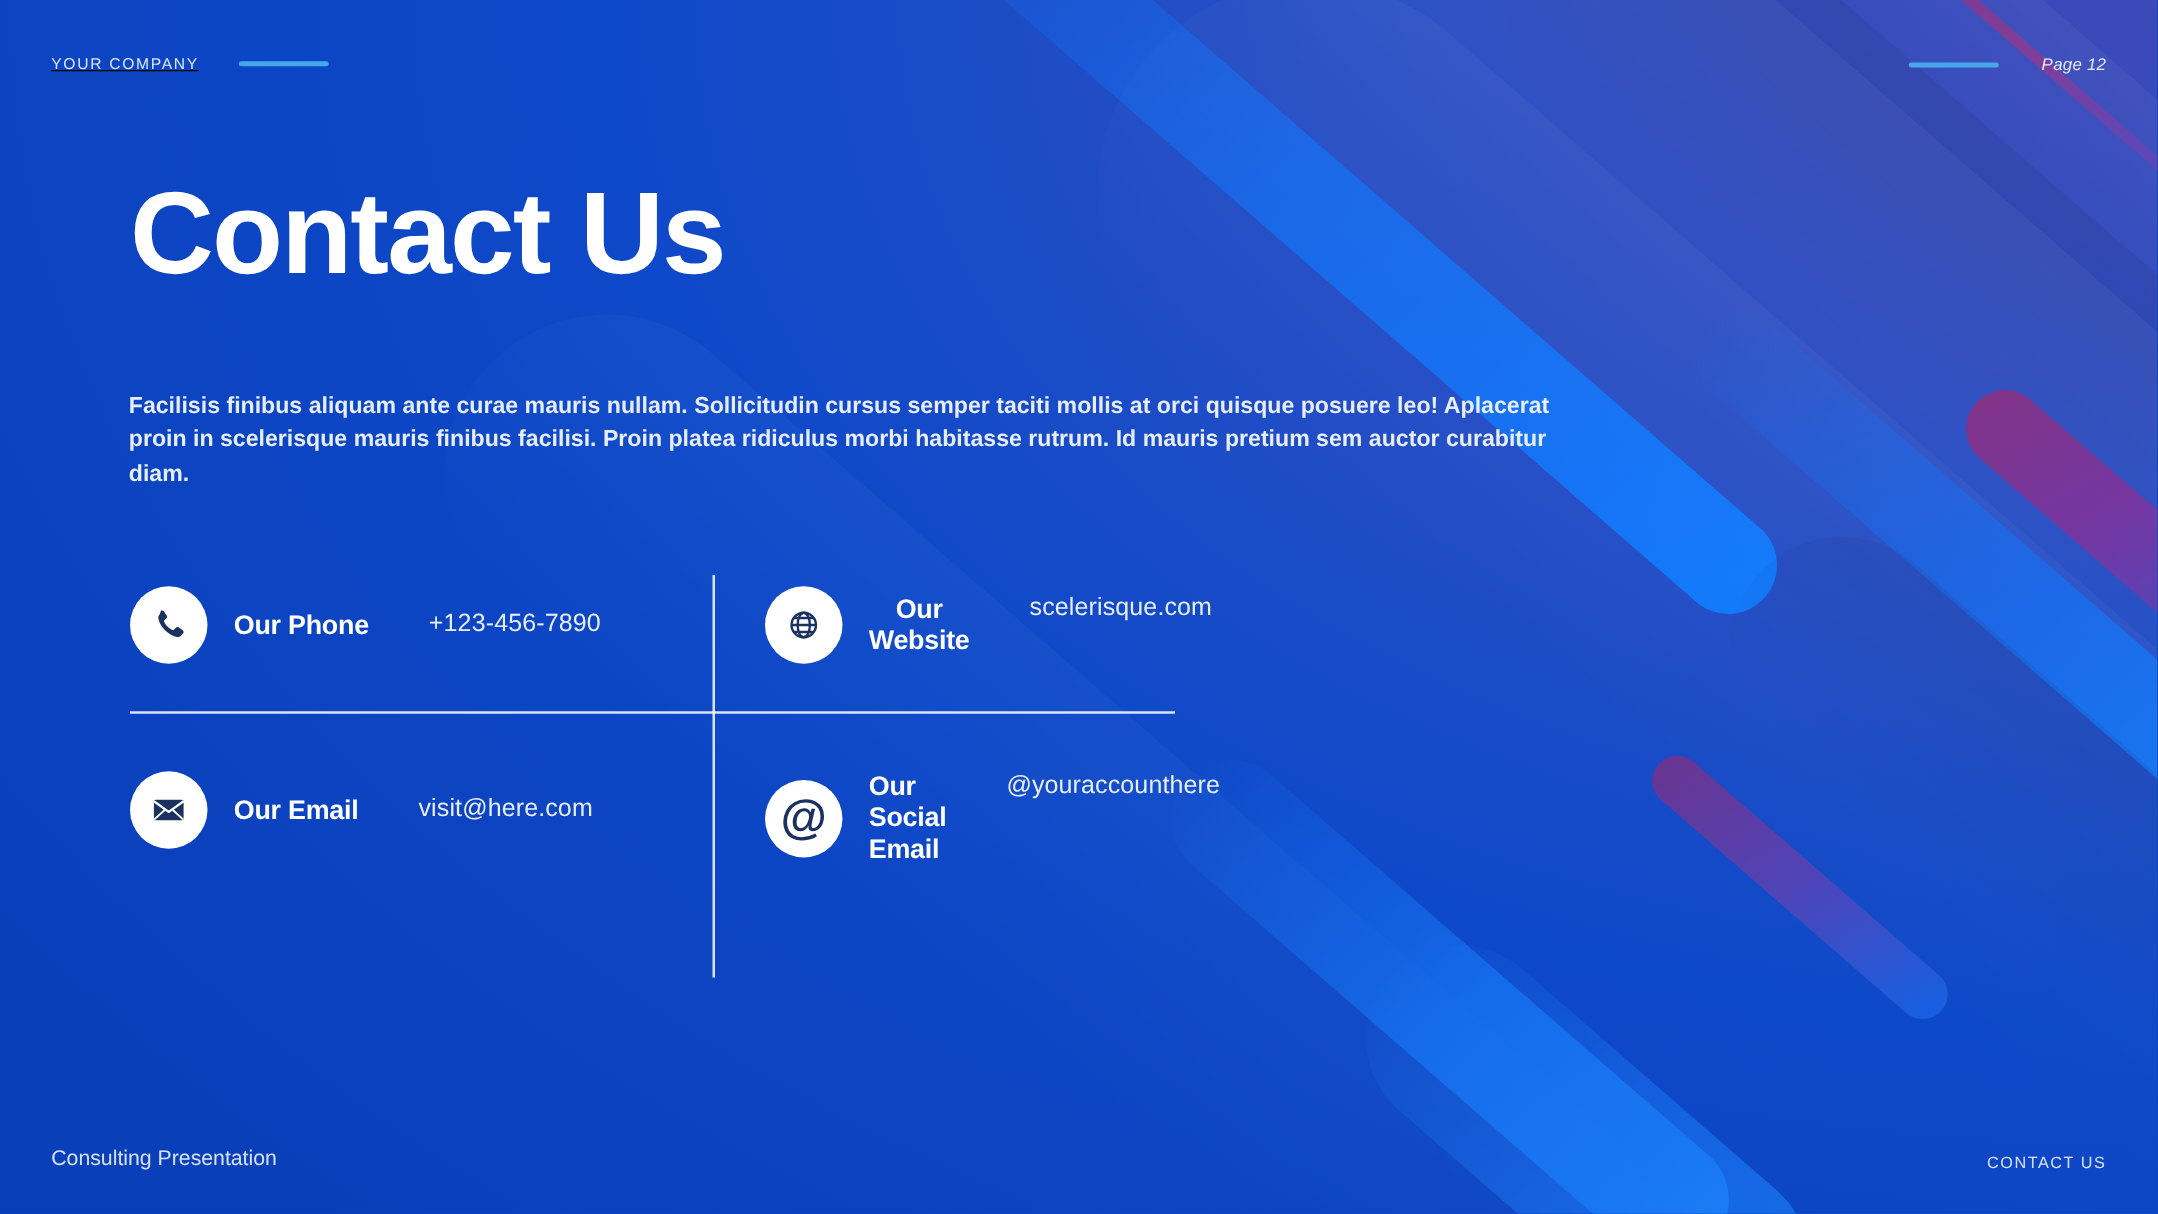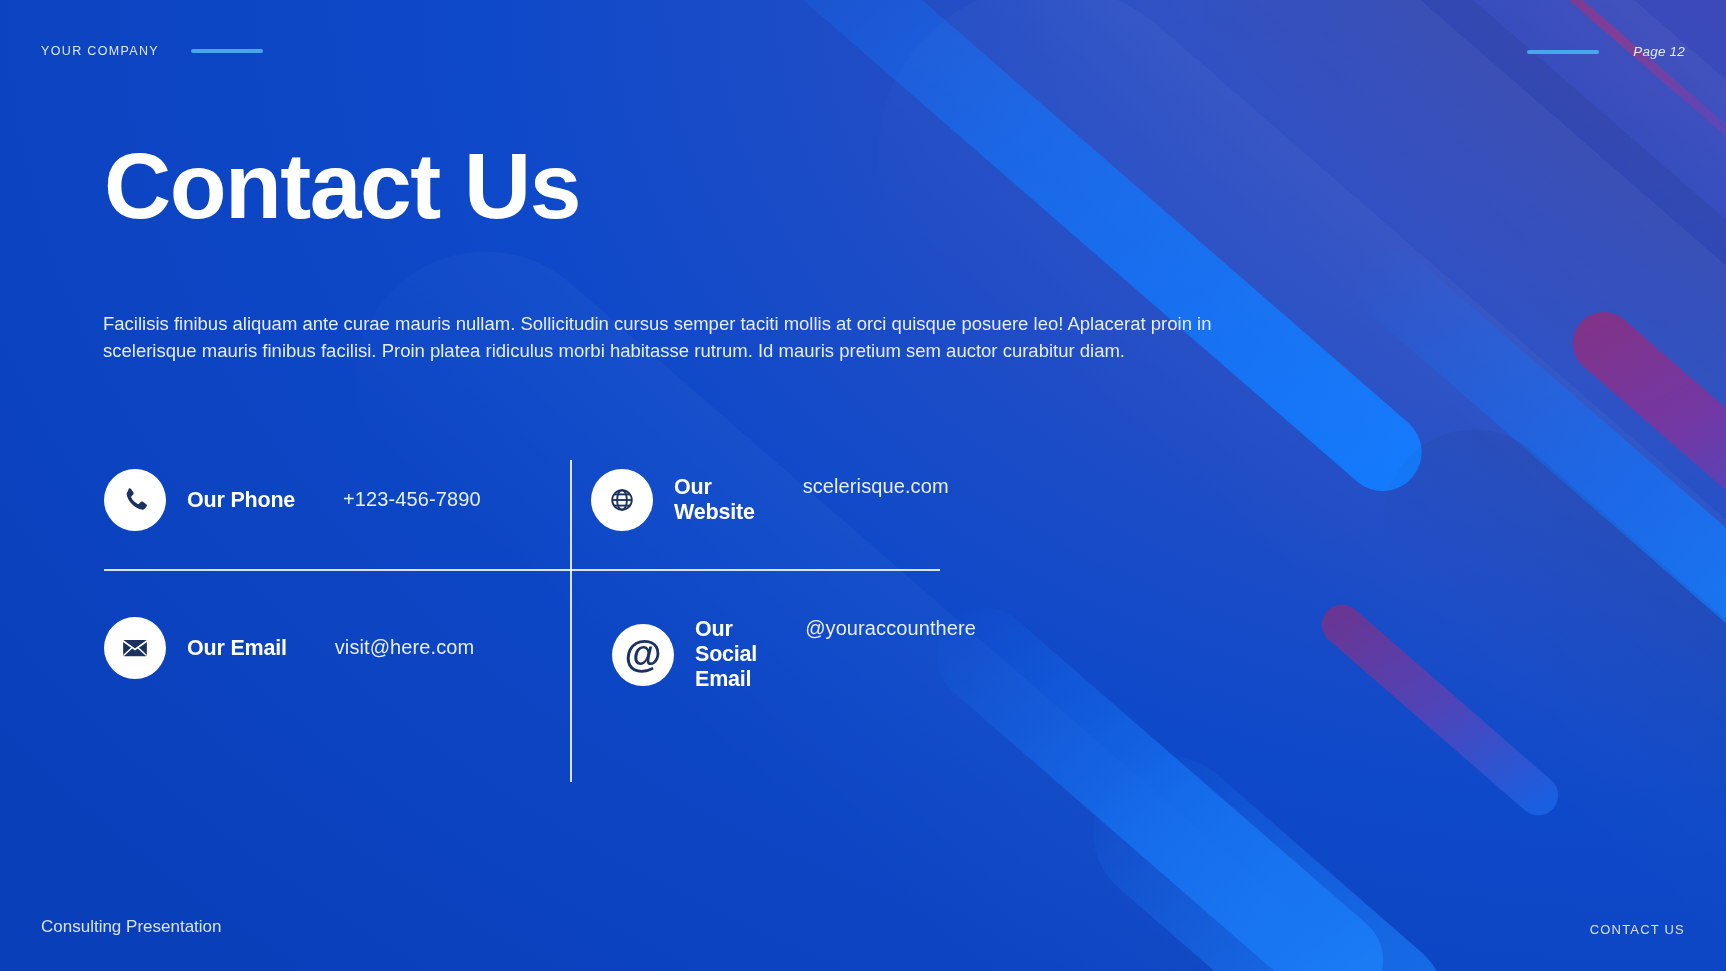--- a/index.html
+++ b/index.html
@@ -102,21 +102,21 @@
   .d-dark-2 {
     width:700px; height:180px;
     top:600px; left:1320px;
     transform:rotate(41deg);
     background:linear-gradient(180deg, rgba(0,0,0,.06), rgba(0,0,0,0));
   }
 
   
   .hdr-left {
     position:absolute; left:41px; top:44px;
-    display:flex; align-items:center; gap:32px;
+    display:flex; align-items:center; gap:32px;text-decoration:underline;
   }
   .company {
     font-size:12.5px; letter-spacing:1.35px; color:#dfe8fb; font-weight:400;
     white-space:nowrap;
   }
   .rule { height:4px; width:72px; background:#46a8ea; border-radius:2px; }
 
   .hdr-right {
     position:absolute; right:41px; top:44px;
     display:flex; align-items:center; gap:34px;font-style:italic;
@@ -128,21 +128,21 @@
     position:absolute; left:104px; top:140px;
     font-size:93px; line-height:1.0;
     font-weight:800; color:#ffffff; letter-spacing:-1.5px;
   }
 
   
   .para {
     position:absolute; left:103px; top:310px;
     width:1160px;
     font-size:18.5px; line-height:1.48;
-    color:#e6edfc; font-weight:400;
+    color:#e6edfc; font-weight:700;
   }
 
   
   .grid {
     position:absolute; left:104px; top:455px;
     width:840px; height:245px;
   }
   .vline {
     position:absolute; left:466px; top:5px;
     width:1.6px; height:322px;
@@ -151,21 +151,21 @@
   .hline {
     position:absolute; left:0px; top:114px;
     width:836px; height:1.6px;
     background:rgba(255,255,255,.85);
   }
   .item {
     position:absolute;
     display:flex; align-items:center; gap:21px;
   }
   .item.phone   { left:0px;   top:14px; }
-  .item.site    { left:487px; top:14px; }
+  .item.site    { left:508px; top:14px;text-align:center; }
   .item.email   { left:0px;   top:162px; }
   .item.social  { left:508px; top:162px; }
 
   .circle {
     width:62px; height:62px; border-radius:50%;
     background:#ffffff;
     display:flex; align-items:center; justify-content:center;
     flex:0 0 62px;
   }
   .circle svg { display:block; }

